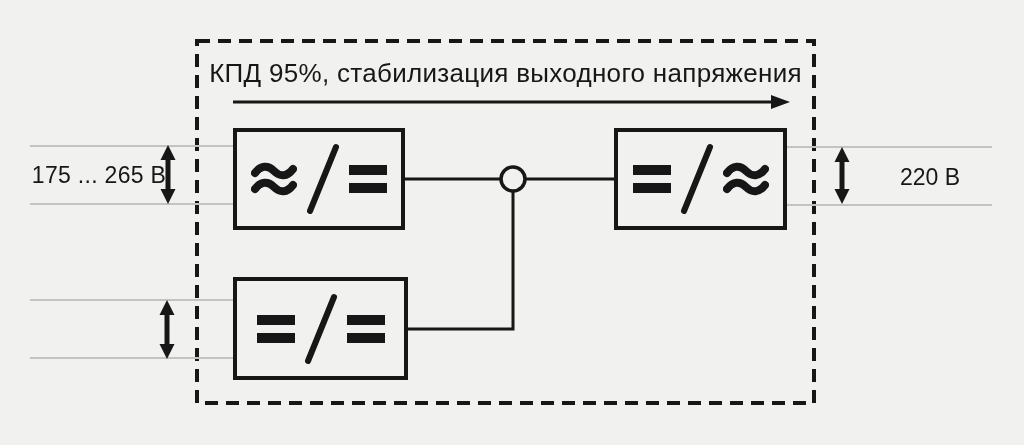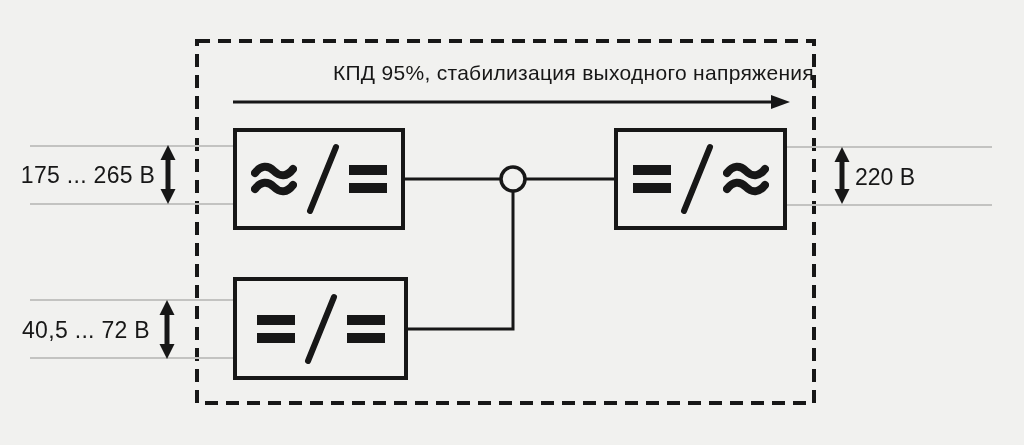--- a/index.html
+++ b/index.html
@@ -23,40 +23,42 @@
   }
   .label {
     position: absolute;
     font-size: 23px;
     font-weight: 500;
     letter-spacing: 0.3px;
     line-height: 28px;
     text-align: center;
     white-space: nowrap;
     color: #171717;
+    margin-left: 11px;
   }
   .title {
     position: absolute;
     left: 197px;
     top: 59px;
     width: 617px;
-    text-align: right;
-    font-size: 21px;
+    text-align: center;
+    font-size: 26px;
     font-weight: 500;
     letter-spacing: 0.3px;
     line-height: 28px;
     white-space: nowrap;
     color: #171717;
   }
   .output-label {
     position: absolute;
     left: 855px;
     top: 163px;
     width: 150px;
     display: flex;
+    justify-content: center;
     gap: 10px;
     font-size: 23px;
     font-weight: 500;
     line-height: 28px;
     white-space: nowrap;
   }
   .box {
     position: absolute;
     box-sizing: border-box;
     border: 4px solid #171717;
@@ -111,21 +113,20 @@
     <g>
       <line x1="842" y1="158" x2="842" y2="194" stroke="#171717" stroke-width="5"></line>
       <polygon points="842,147 834.5,162 849.5,162" fill="#171717"></polygon>
       <polygon points="842,204 834.5,189 849.5,189" fill="#171717"></polygon>
     </g>
   </svg>
 
   <div class="title">КПД 95%, стабилизация выходного напряжения</div>
 
   <div class="label" style="left:18px; top:161px; width:140px;">175 ... 265 В</div>
-  <div class="label" style="left:16px; top:316px; width:140px;">40,5 ... 72 В</div>
   <div class="output-label">
     <span>220 В</span>
   </div>
 
   <div class="box box-acdc" aria-label="≈/=">
     <svg class="sym" width="46" height="34" viewBox="0 0 46 34">
       <path d="M4,11 C10,3 17,3 23,9 C29,15 36,15 42,7" fill="none" stroke="#171717" stroke-width="8" stroke-linecap="round"></path>
       <path d="M4,27 C10,19 17,19 23,25 C29,31 36,31 42,23" fill="none" stroke="#171717" stroke-width="8" stroke-linecap="round"></path>
     </svg>
     <svg class="sym" width="34" height="72" viewBox="0 0 34 72">

